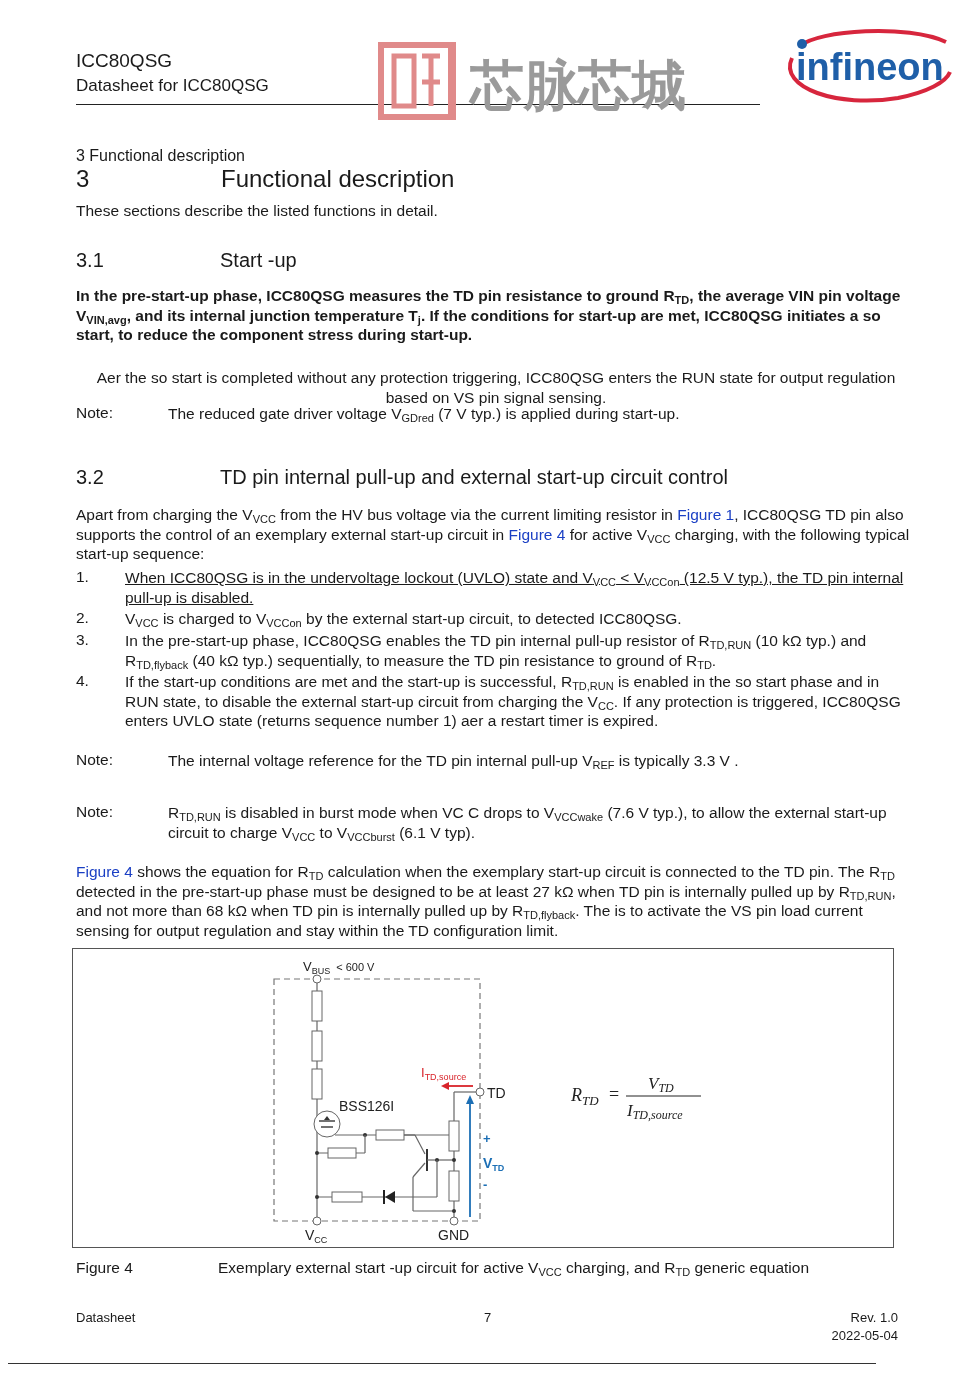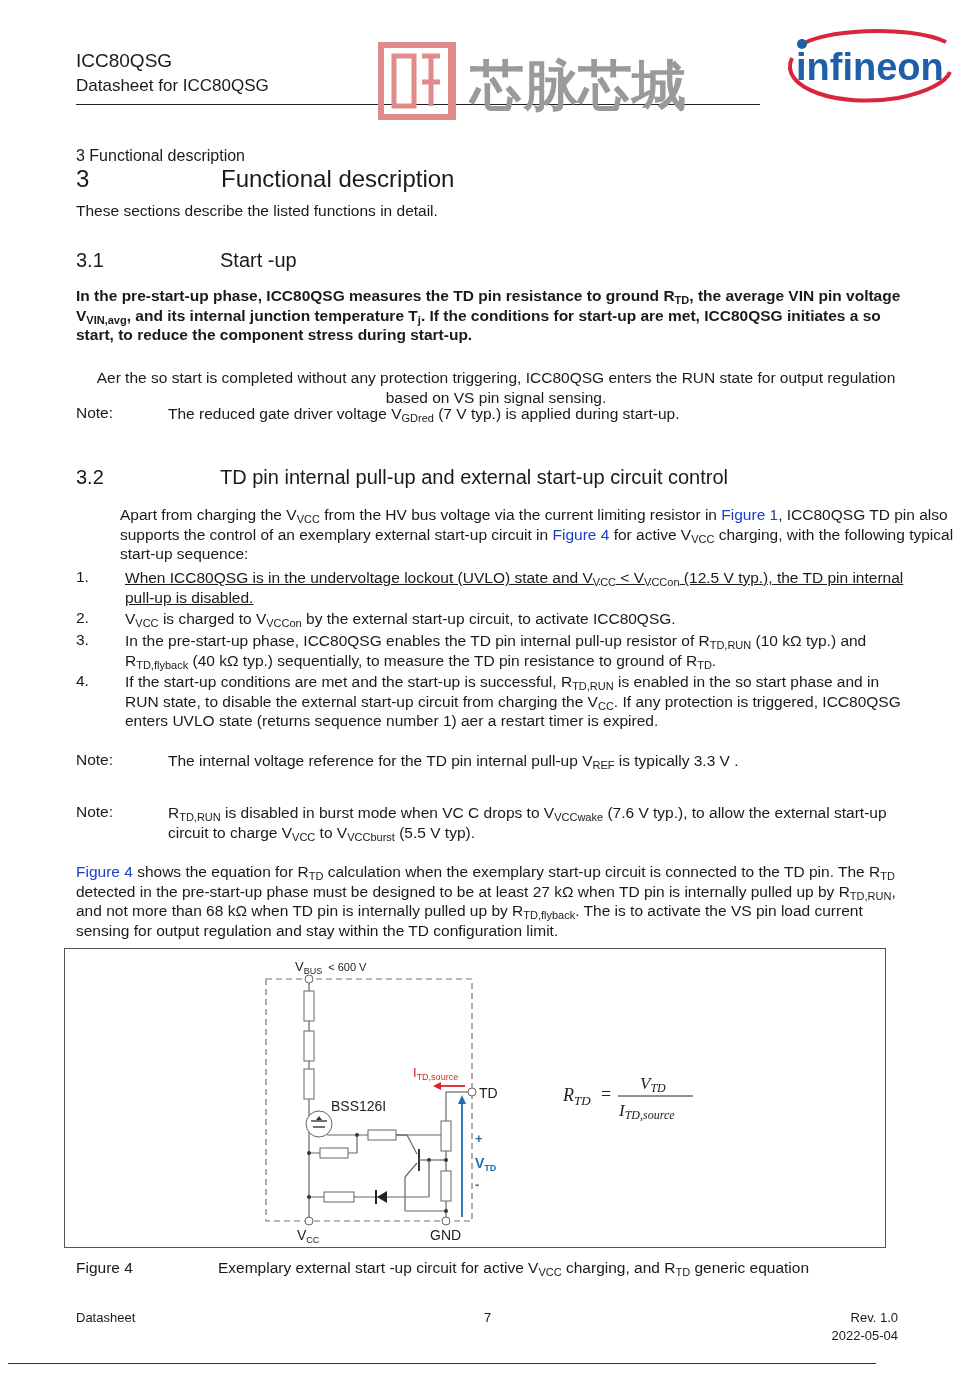--- a/index.html
+++ b/index.html
@@ -18,21 +18,21 @@
   .h2txt { font-size:20px; left:220px; }
   .p { left:76px; width:840px; font-size:15.5px; line-height:19.5px; }
   .p sub { font-size:11px; vertical-align:-3px; line-height:0; }
   .link { color:#1a3fc4; }
   .note-lbl { left:76px; font-size:15.5px; }
   .note-txt { left:168px; width:760px; font-size:15.5px; line-height:19.5px; }
   .note-txt sub { font-size:11px; vertical-align:-3px; line-height:0; }
   .li-num { left:76px; font-size:15.5px; }
   .li-txt { left:125px; width:790px; font-size:15.5px; line-height:19.5px; }
   .li-txt sub { font-size:11px; vertical-align:-3px; line-height:0; }
-  .figbox { left:64px; top:948px; width:822px; height:300px; border:1px solid #555; box-sizing:border-box; }
+  .figbox { left:72px; top:948px; width:822px; height:300px; border:1px solid #555; box-sizing:border-box; }
   .figcap-l { left:76px; top:1259px; font-size:15.5px; }
   .figcap-t { left:218px; top:1259px; font-size:15.5px; }
   .figcap-t sub { font-size:11px; vertical-align:-3px; }
   .ftr { font-size:13px; }
   .foot-line { left:8px; top:1363px; width:868px; height:1px; background:#333; }
 </style>
 </head>
 <body>
 
 <div class="abs hdr1">ICC80QSG</div>
@@ -71,52 +71,52 @@
 <div class="abs p" style="top:368px;text-align:center;">Aer the so start is completed without any protection triggering, ICC80QSG enters the RUN state for output regulation based on VS pin signal sensing.</div>
 
 <div class="abs note-lbl" style="top:404px;">Note:</div>
 <div class="abs note-txt" style="top:404px;">
   <span>The reduced gate driver voltage V</span><sub>GDred</sub><span> (7 V typ.) is applied during start-up.</span>
 </div>
 
 <div class="abs h2num" style="top:466px;">3.2</div>
 <div class="abs h2txt" style="top:466px;">TD pin internal pull-up and external start-up circuit control</div>
 
-<div class="abs p" style="top:505px;margin-left:44px;">
+<div class="abs p" style="top:505px;">
   <span>Apart from charging the V</span><sub>VCC</sub><span> from the HV bus voltage via the current limiting resistor in </span><span class="link">Figure 1</span><span>, ICC80QSG TD pin also supports the control of an exemplary external start-up circuit in </span><span class="link">Figure 4</span><span> for active V</span><sub>VCC</sub><span> charging, with the following typical start-up sequence:</span>
 </div>
 
 <div class="abs li-num" style="top:568px;">1.</div>
 <div class="abs li-txt" style="top:568px;text-decoration:underline;">
   <span>When ICC80QSG is in the undervoltage lockout (UVLO) state and V</span><sub>VCC</sub><span> &lt; V</span><sub>VCCon</sub><span> (12.5 V typ.), the TD pin internal pull-up is disabled.</span>
 </div>
 
 <div class="abs li-num" style="top:609px;">2.</div>
 <div class="abs li-txt" style="top:609px;">
-  <span>V</span><sub>VCC</sub><span> is charged to V</span><sub>VCCon</sub><span> by the external start-up circuit, to activate ICC80QSG.</span>
+  <span>V</span><sub>VCC</sub><span> is charged to V</span><sub>VCCon</sub><span> by the external start-up circuit, to detected ICC80QSG.</span>
 </div>
 
 <div class="abs li-num" style="top:631px;">3.</div>
 <div class="abs li-txt" style="top:631px;">
   <span>In the pre-start-up phase, ICC80QSG enables the TD pin internal pull-up resistor of R</span><sub>TD,RUN</sub><span> (10 kΩ typ.) and R</span><sub>TD,flyback</sub><span> (40 kΩ typ.) sequentially, to measure the TD pin resistance to ground of R</span><sub>TD</sub><span>.</span>
 </div>
 
 <div class="abs li-num" style="top:672px;">4.</div>
 <div class="abs li-txt" style="top:672px;">
   <span>If the start-up conditions are met and the start-up is successful, R</span><sub>TD,RUN</sub><span> is enabled in the so start phase and in RUN state, to disable the external start-up circuit from charging the V</span><sub>CC</sub><span>. If any protection is triggered, ICC80QSG enters UVLO state (returns sequence number 1) aer a restart timer is expired.</span>
 </div>
 
 <div class="abs note-lbl" style="top:751px;">Note:</div>
 <div class="abs note-txt" style="top:751px;">
   <span>The internal voltage reference for the TD pin internal pull-up V</span><sub>REF</sub><span> is typically 3.3 V .</span>
 </div>
 
 <div class="abs note-lbl" style="top:803px;">Note:</div>
 <div class="abs note-txt" style="top:803px;">
-  <span>R</span><sub>TD,RUN</sub><span> is disabled in burst mode when VC C drops to V</span><sub>VCCwake</sub><span> (7.6 V typ.), to allow the external start-up circuit to charge V</span><sub>VCC</sub><span> to V</span><sub>VCCburst</sub><span> (5.5 V typ).</span>
+  <span>R</span><sub>TD,RUN</sub><span> is disabled in burst mode when VC C drops to V</span><sub>VCCwake</sub><span> (7.6 V typ.), to allow the external start-up circuit to charge V</span><sub>VCC</sub><span> to V</span><sub>VCCburst</sub><span> (6.1 V typ).</span>
 </div>
 
 <div class="abs p" style="top:862px;">
   <span class="link">Figure 4</span><span> shows the equation for R</span><sub>TD</sub><span> calculation when the exemplary start-up circuit is connected to the TD pin. The R</span><sub>TD</sub><span> detected in the pre-start-up phase must be designed to be at least 27 kΩ when TD pin is internally pulled up by R</span><sub>TD,RUN</sub><span>, and not more than 68 kΩ when TD pin is internally pulled up by R</span><sub>TD,flyback</sub><span>. The is to activate the VS pin load current sensing for output regulation and stay within the TD configuration limit.</span>
 </div>
 
 <div class="abs figbox">
   <svg width="822" height="300" viewBox="0 0 822 300" font-family="Liberation Sans, sans-serif">
 
     <rect x="201" y="30" width="206" height="242" fill="none" stroke="#777" stroke-width="1.2" stroke-dasharray="6,4"></rect>

